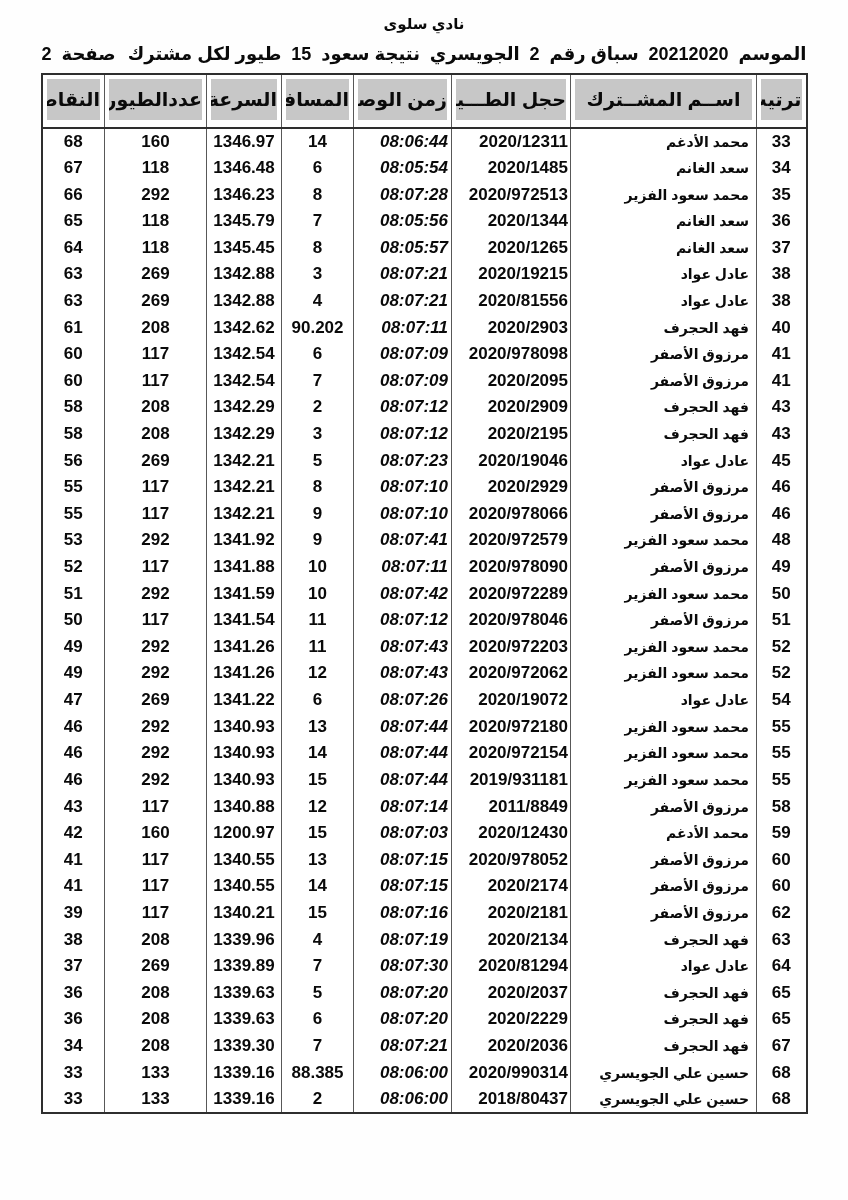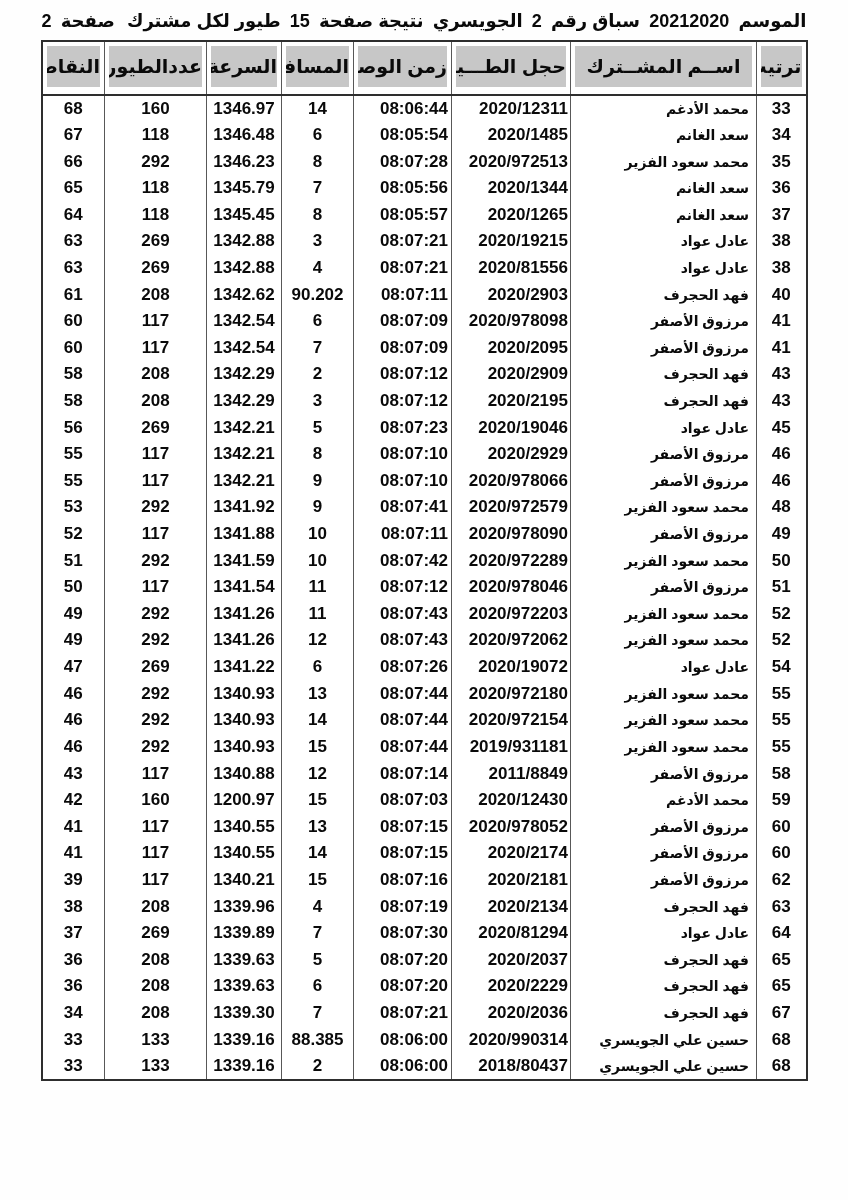--- a/index.html
+++ b/index.html
@@ -79,35 +79,36 @@
     padding: 0;
     font-weight: bold;
     font-size: 17px;
     text-align: center;
     vertical-align: middle;
     white-space: nowrap;
     overflow: hidden;
   }
   td.td-name { font-size: 14px; text-align: right; padding-right: 7px; padding-left: 8px; }
   td.td-ring { text-align: right; padding-right: 2px; }
-  td.td-time { text-align: right; padding-right: 3px; }
+  td.td-time { text-align: right; padding-right: 3px; font-style: italic; }
 </style>
 </head>
 <body>
 
 <div class="sheet">
 
+  <div class="doc-title">نادي سلوى</div>
 
   <div class="info-line">
     <span>الموسم</span>
     <span>20212020</span>
     <span>سباق رقم</span>
     <span>2</span>
     <span>الجويسري</span>
-    <span>نتيجة صفحة</span>
+    <span>نتيجة سعود</span>
     <span>15</span>
     <span class="info-group">
       <span>طيور لكل مشترك</span>
       <span>صفحة</span>
     </span>
     <span>2</span>
   </div>
 
   <table class="results" dir="rtl">
     <colgroup>

